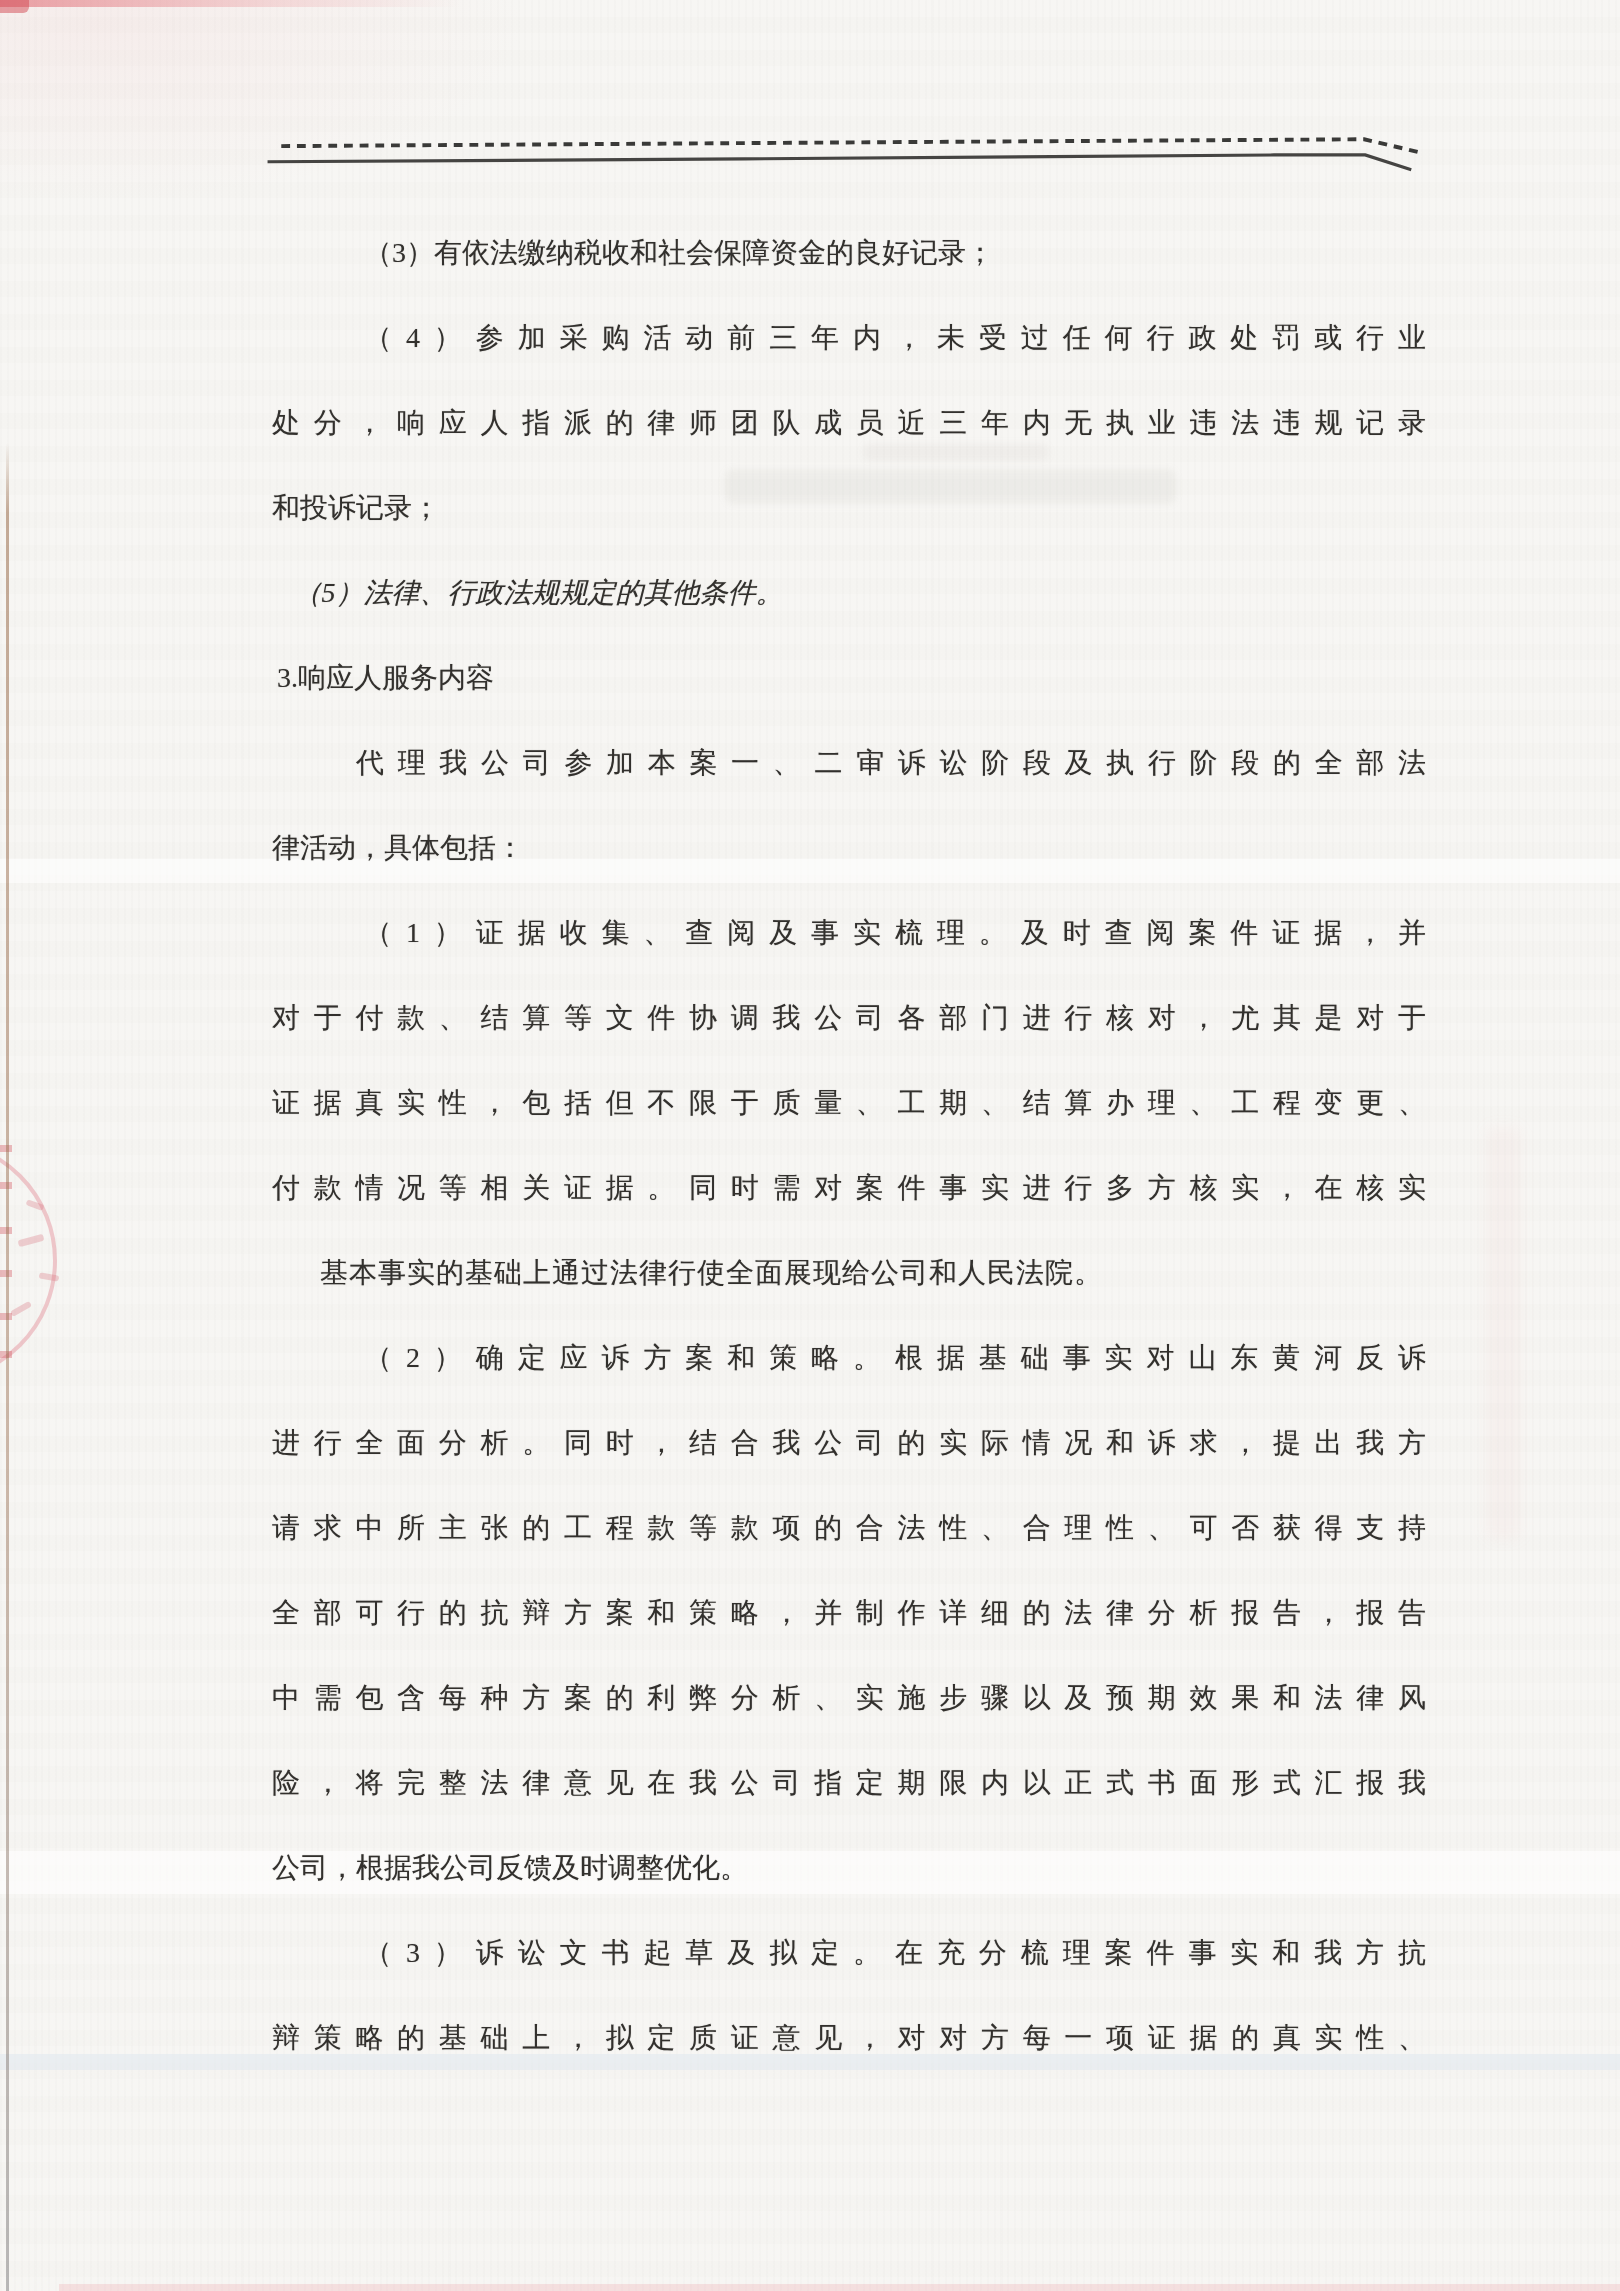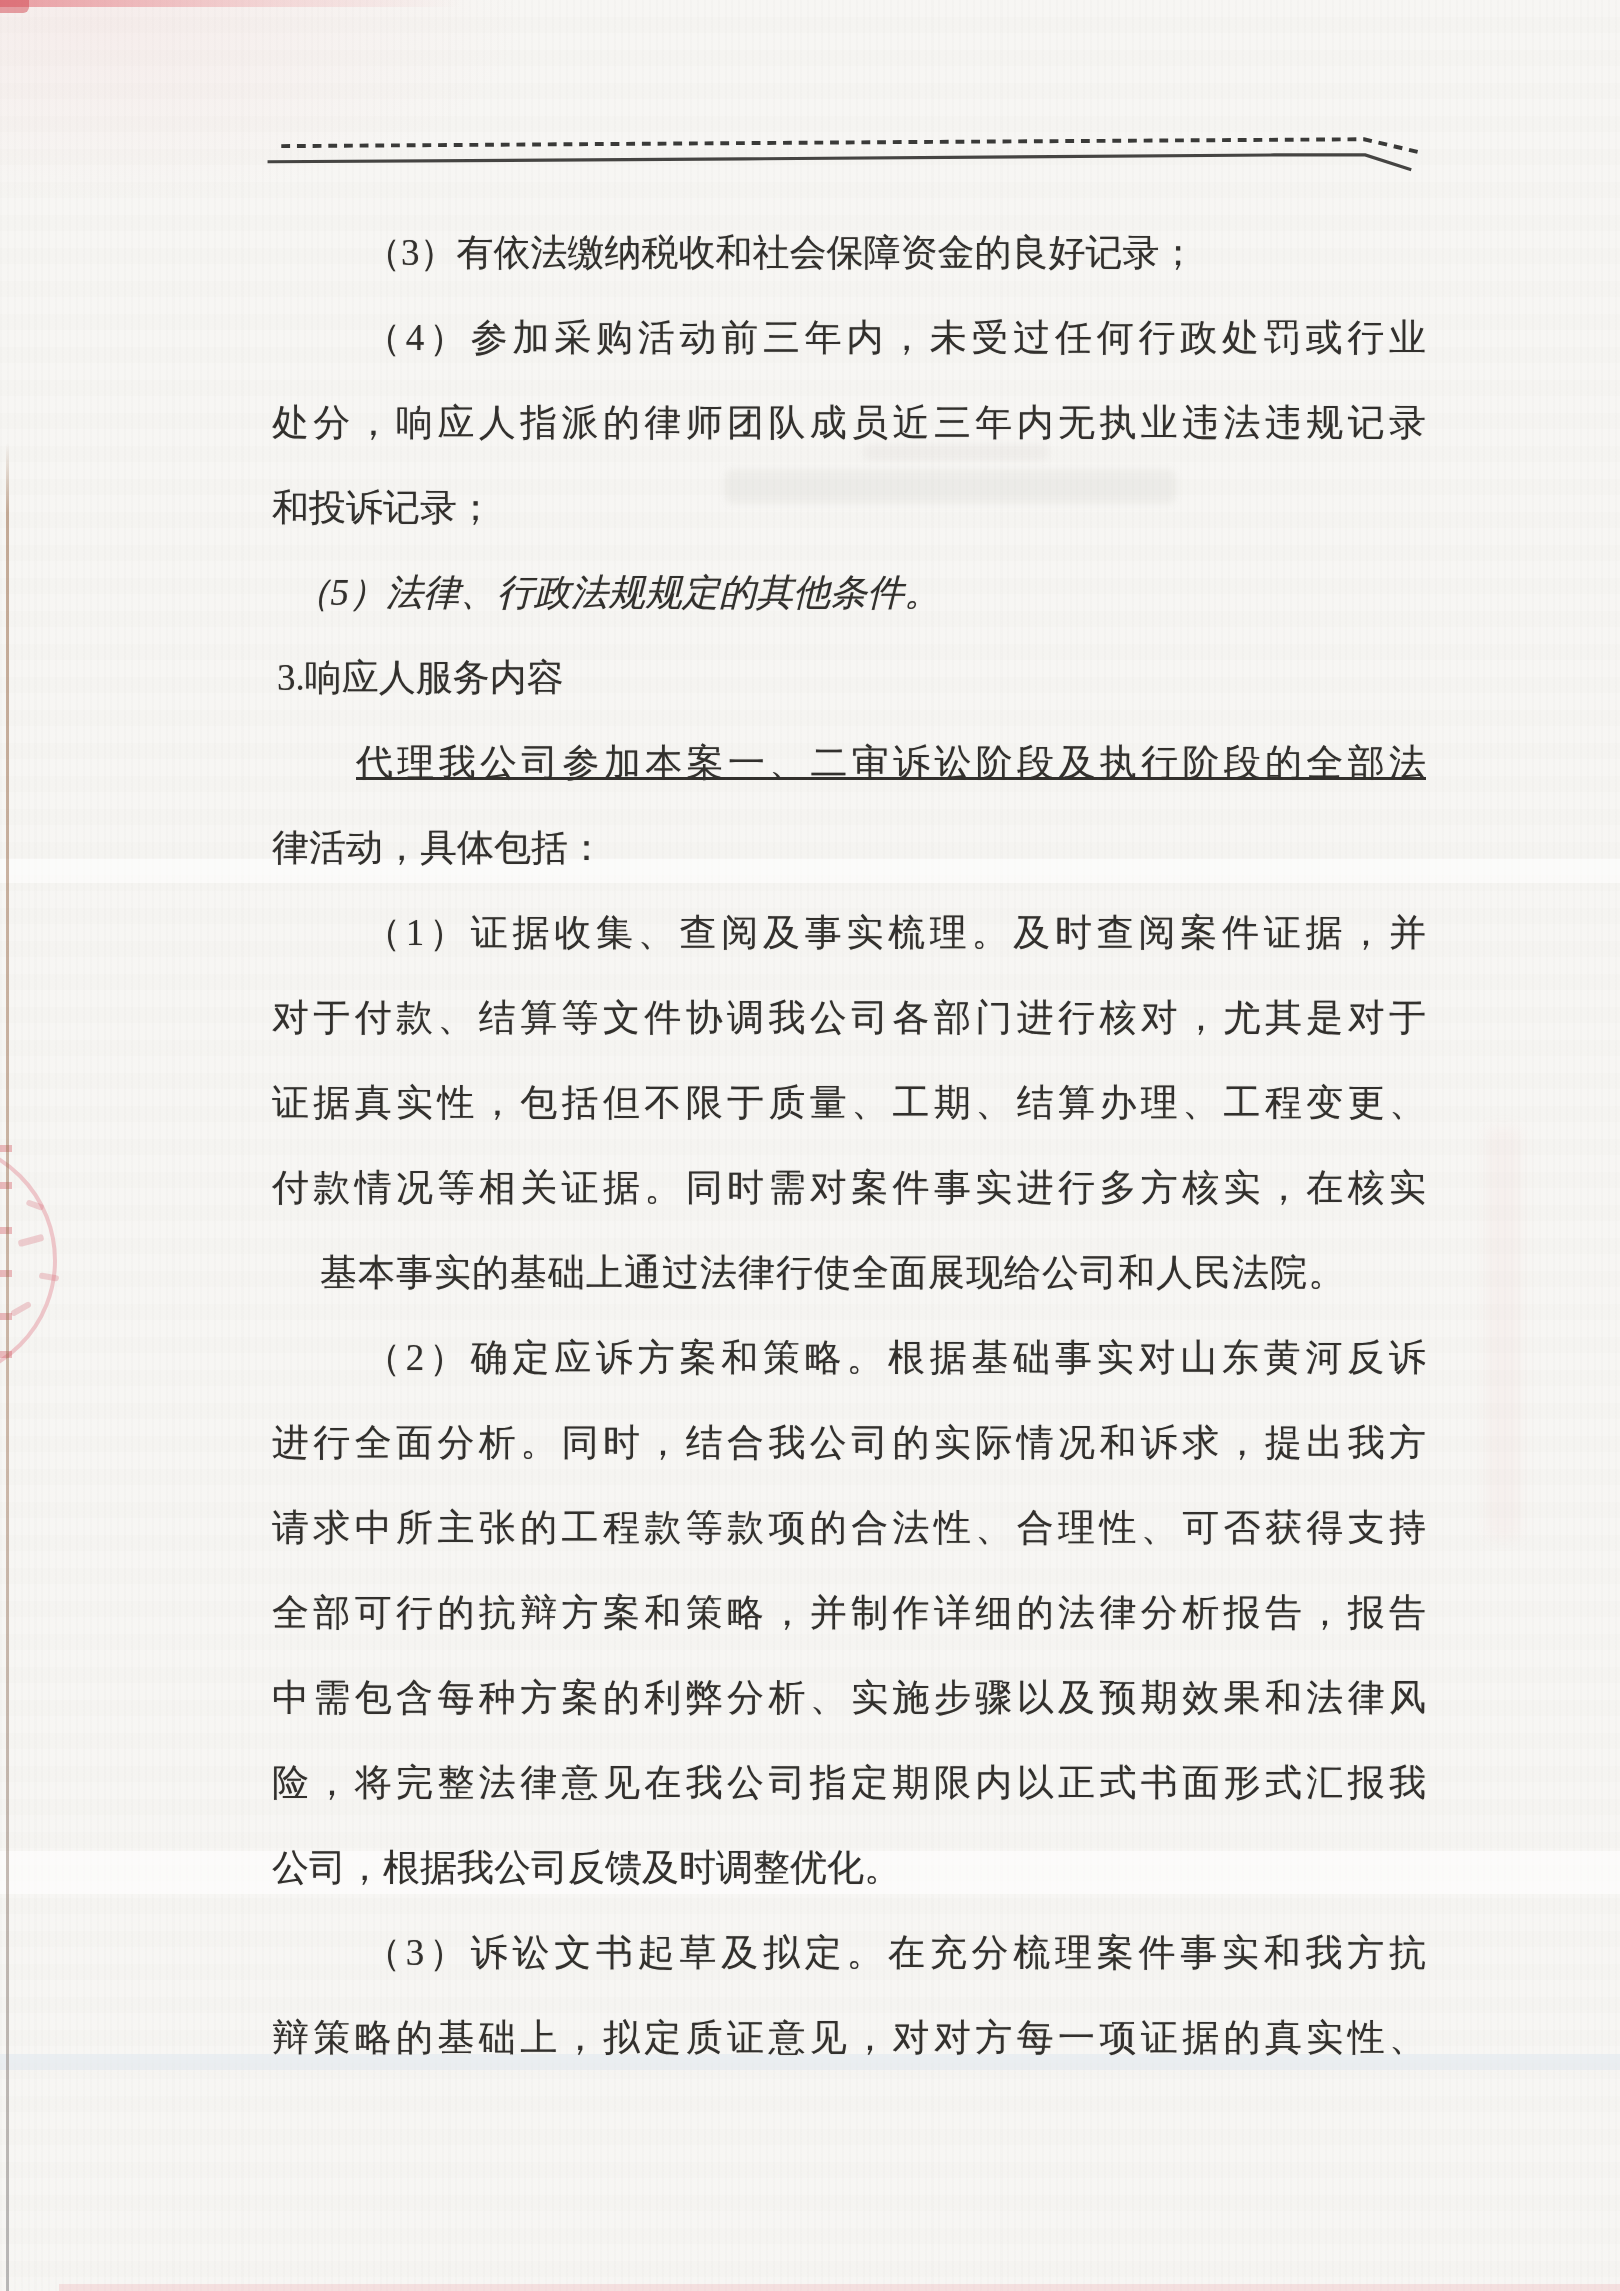--- a/index.html
+++ b/index.html
@@ -37,31 +37,31 @@
   .rules-svg{position:absolute;left:0;top:0;pointer-events:none;}
 
   
   .text-block{
     position:absolute;
     left:272px;top:210px;width:1154px;
     color:var(--ink);
   }
   .ln{
     height:85px;line-height:85px;
-    font-size:37px;
+    font-size:28px;
     white-space:nowrap;
     text-shadow:0 0 1px rgba(45,42,40,0.38);
   }
   .ln.just{
     white-space:normal;
     text-align:justify;
     text-align-last:justify;
   }
   .ind-p{text-indent:92px;}
-  .ind-t{text-indent:84px;text-decoration:underline;}
+  .ind-t{text-indent:84px;}
   .ind-s{text-indent:21.6px;font-style:italic;}
   .ind-xs{text-indent:4.9px;}
   .wide{letter-spacing:1px;margin-left:48px;}
 
   
   .ghost{
     position:absolute;pointer-events:none;border-radius:7.8px;
     filter:blur(3.9px);
   }
   .ghost.g1{left:725px;top:469px;width:451px;height:35px;background:rgba(128,122,116,0.07);}

